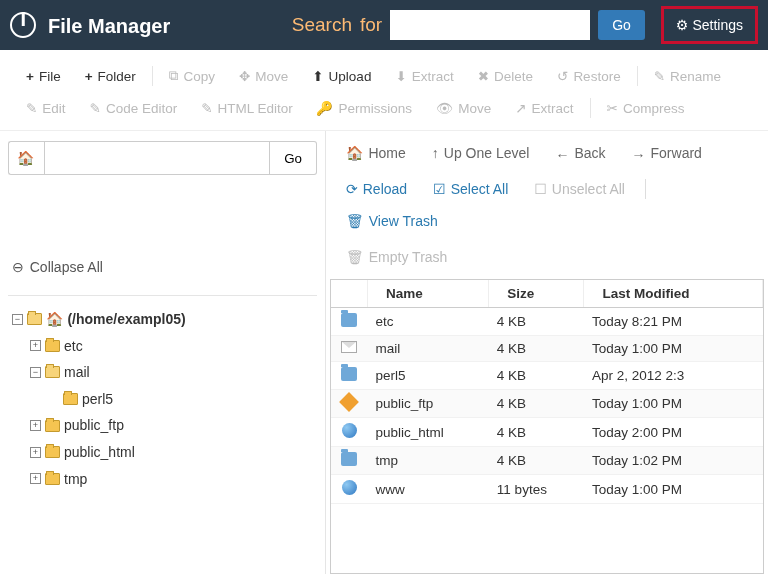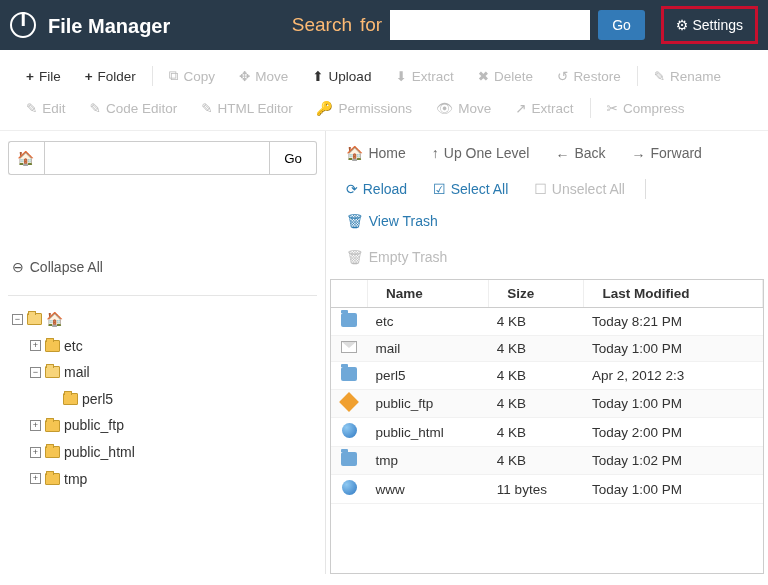--- a/index.html
+++ b/index.html
@@ -176,20 +176,21 @@
     <div class="collapse-row">
       <span>⊖</span>
       <span>Collapse All</span>
     </div>
     <hr class="sep">
     <div class="tree">
       <div class="tree-node">
         <span class="expander">−</span>
         <span class="folder-ico open"></span>
         <span class="home-glyph">🏠</span>
+        <span class="root-label">(/home/exampl05)</span>
       </div>
       <div class="tree-children" id="tree-children">
           <div class="tree-node">
             <span class="expander">+</span>
             <span class="folder-ico"></span>
             <span>etc</span>
           </div>
           <div class="tree-node">
             <span class="expander">−</span>
             <span class="folder-ico open"></span>

